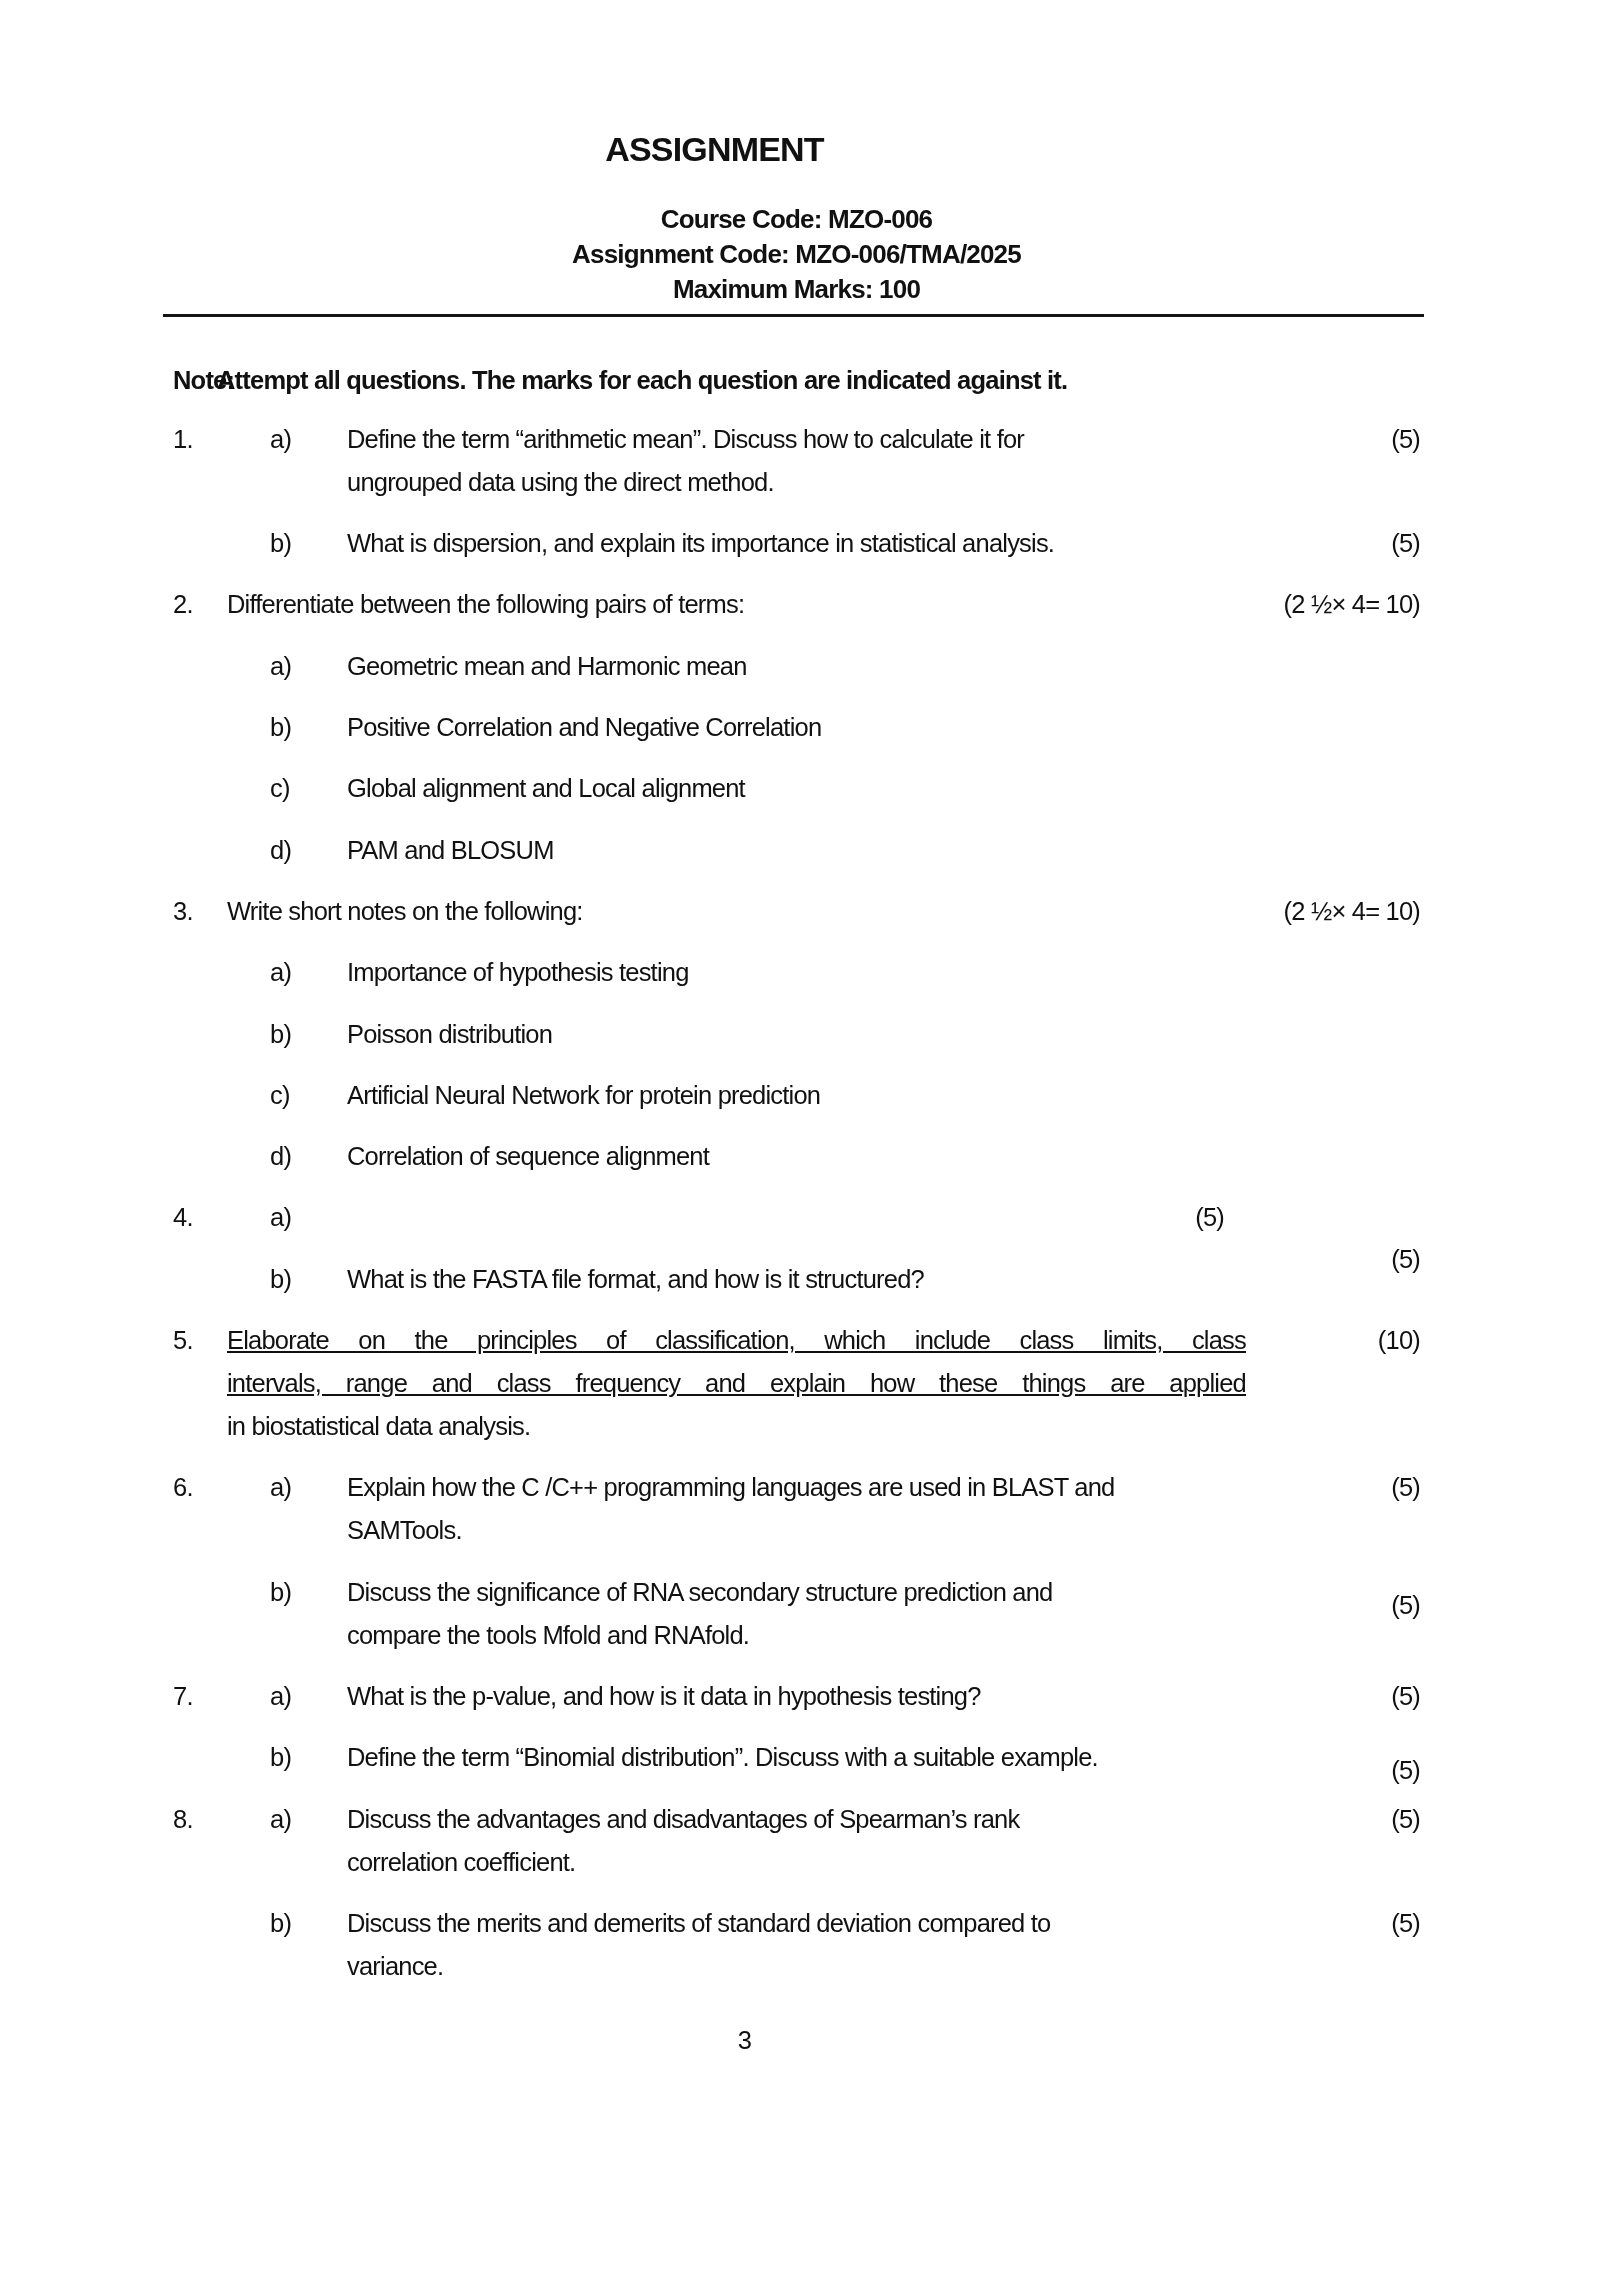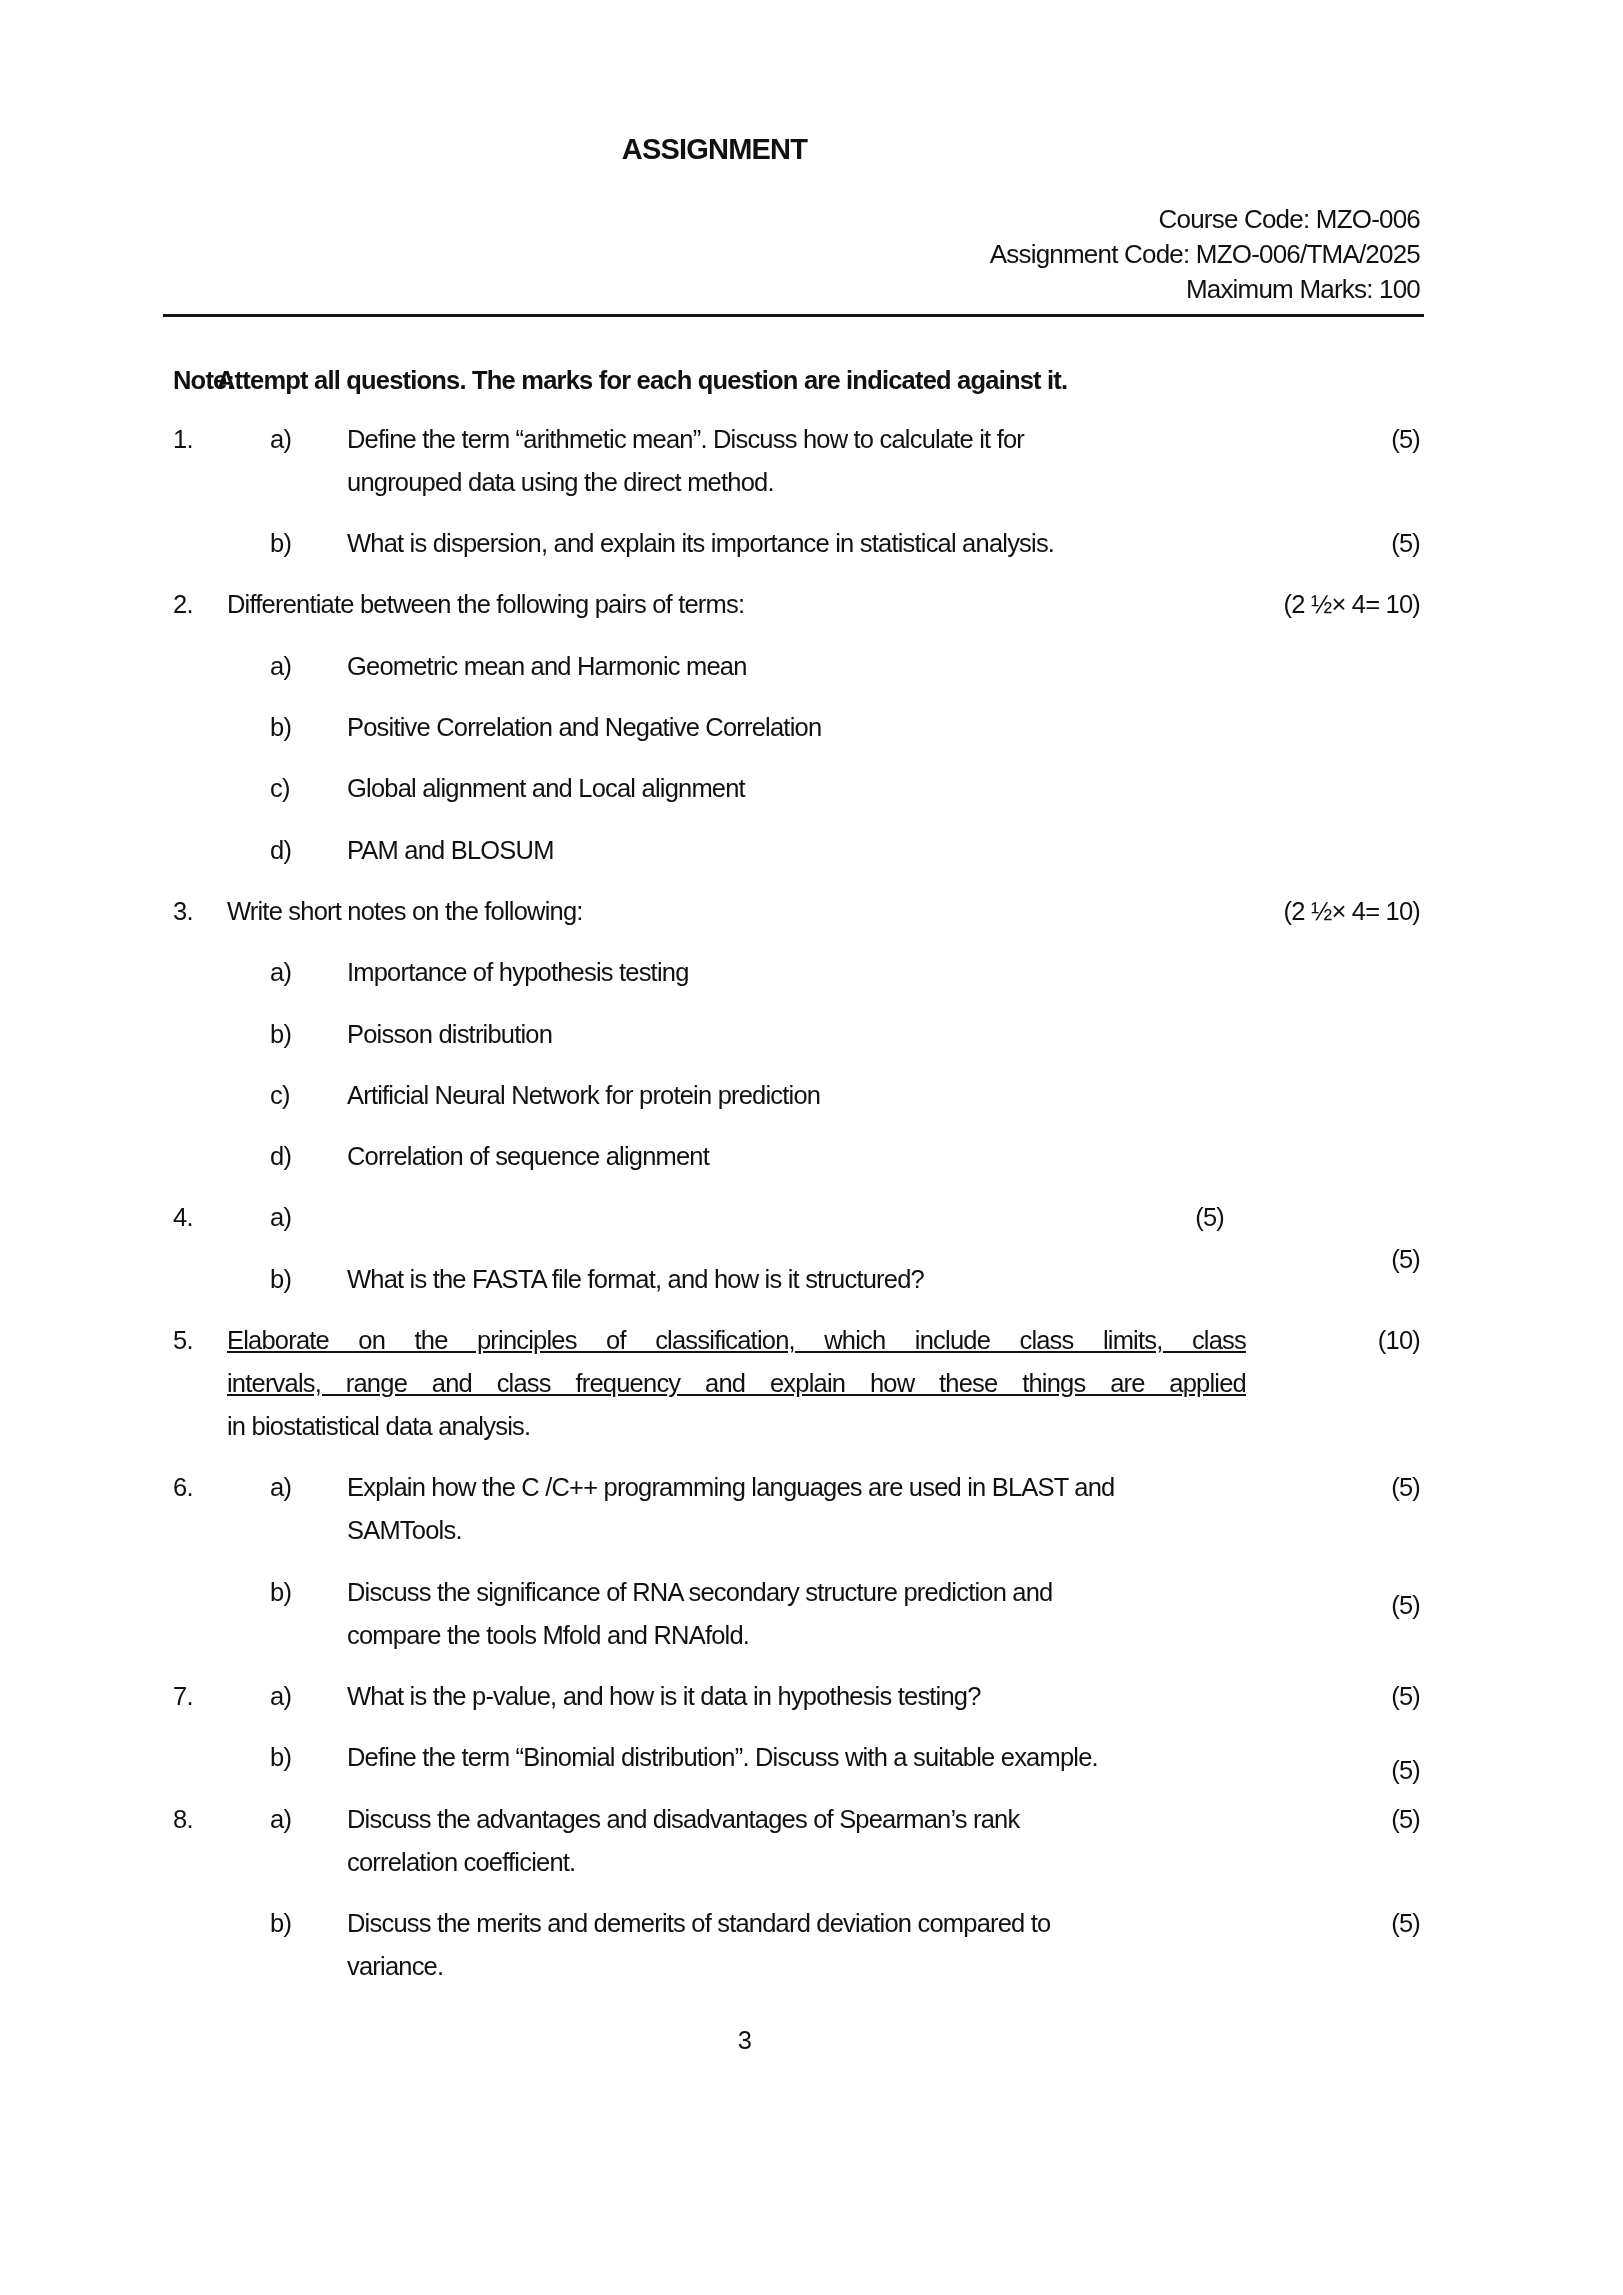--- a/index.html
+++ b/index.html
@@ -18,27 +18,27 @@
     letter-spacing: -0.8px;
     line-height: 43px;
     padding: 128px 204px 0 173px;
     box-sizing: border-box;
     overflow: hidden;
   }
   .title {
     width: 1083px;
     text-align: center;
     font-weight: bold;
-    font-size: 29px;
+    font-size: 34px;
     line-height: 43px;
   }
   .header-block {
     margin-top: 31px;
-    text-align: right;
-    font-weight: normal;
+    text-align: center;
+    font-weight: bold;
     font-size: 26px;
     line-height: 35px;
   }
   .rule {
     margin: 6.5px 0 0 -9.8px;
     width: 1261px;
     border: none;
     border-top: 3.3px solid #151515;
     height: 0;
   }

